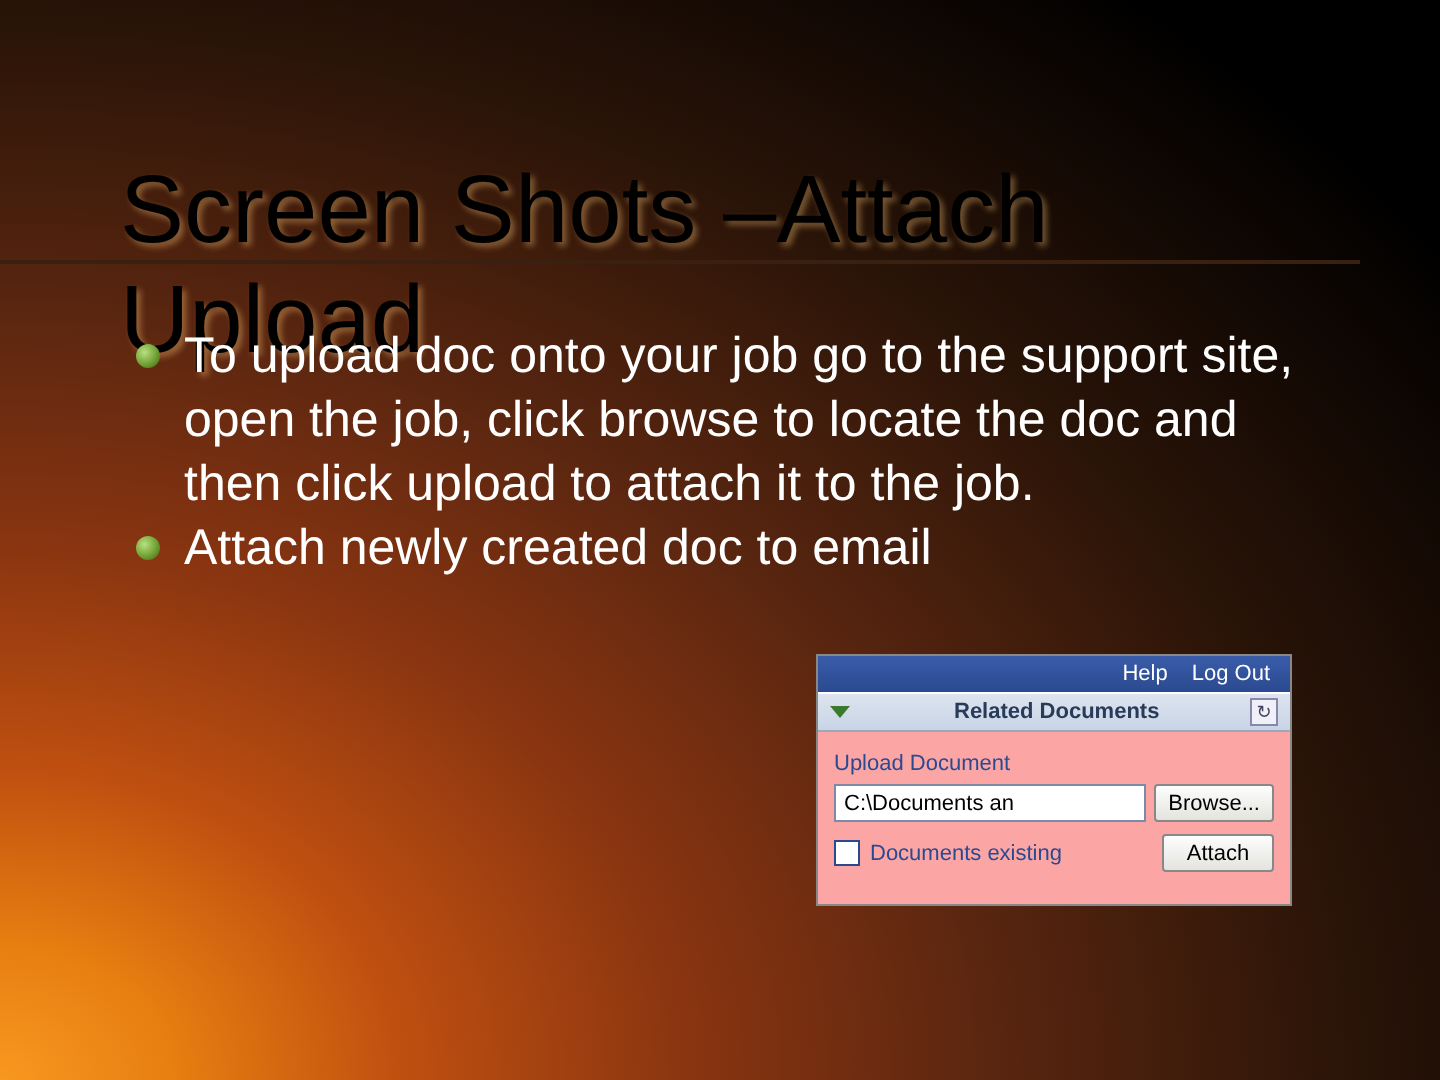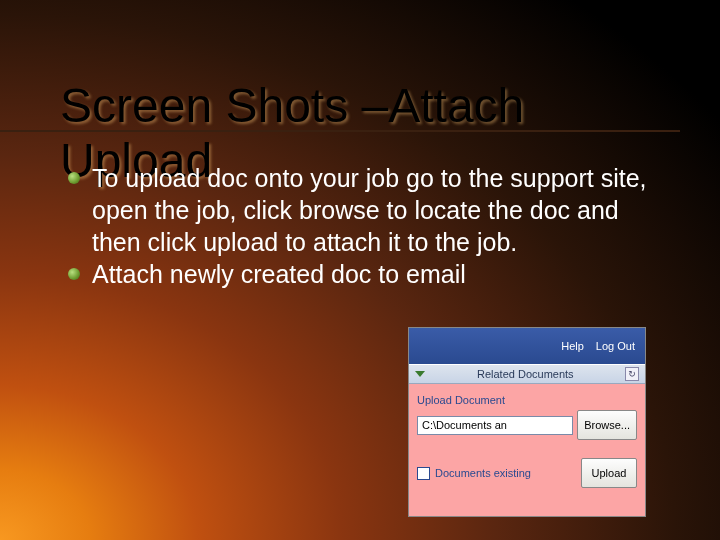--- a/index.html
+++ b/index.html
@@ -53,21 +53,21 @@
     position: absolute;
     top: 327px;
     left: 408px;
     width: 238px;
     background: #ece9d8;
     border: 1px solid #888;
     font-family: Tahoma, Arial, sans-serif;
     font-size: 11px;
   }
   .ss-top {
-    height: 36px;
+    height: 18px;
     background: linear-gradient(to bottom, #3a5ca8 0%, #2a4a90 100%);
     color: #fff;
     display: flex;
     justify-content: flex-end;
     align-items: center;
     gap: 12px;
     padding: 0 10px;
   }
   .ss-header {
     height: 20px;
@@ -79,45 +79,45 @@
     padding: 0 6px;
     color: #2a3b5a;
     gap: 4px;
   }
   .tri {
     width: 0; height: 0;
     border-left: 5px solid transparent;
     border-right: 5px solid transparent;
     border-top: 6px solid #3a7a2e;
   }
-  .ss-header .label { color: #2a3b5a; font-weight: normal; padding-left: 48px; }
+  .ss-header .label { color: #2a3b5a; font-weight: bold; padding-left: 48px; }
   .ref-icon {
     margin-left: auto;
     width: 14px; height: 14px;
     border: 1px solid #88a;
     background: #f0f0f8;
     display:flex; align-items:center; justify-content:center;
     font-size:9px; color:#446;
   }
   .ss-body { padding: 10px 8px 10px 8px; background:#fca5a5; }
   .ss-label { color:#2a4a90; margin-bottom:4px; }
-  .ss-row { display:flex; gap:4px; align-items:center; margin-bottom:18px; }
+  .ss-row { display:flex; gap:4px; align-items:center; margin-bottom:6px; }
   .ss-input {
     flex:1;
     height:19px;
     background:#fff;
     border:1px solid #7a8aa8;
     padding:0 4px;
     display:flex; align-items:center;
     color:#000;
     overflow:hidden;
     white-space:nowrap;
   }
   .ss-btn {
-    height:30px;
+    height:19px;
     min-width:56px;
     background:linear-gradient(to bottom,#fdfdfd 0%,#e4e4de 100%);
     border:1px solid #888;
     border-radius:2px;
     padding:0 6px;
     display:flex; align-items:center; justify-content:center;
     color:#000;
     cursor:pointer;
   }
   .ss-check { display:flex; align-items:center; gap:5px; }
@@ -160,16 +160,16 @@
     <div class="ss-row">
       <div class="ss-input">C:\Documents an</div>
       <div class="ss-btn">Browse...</div>
     </div>
     <div class="ss-row">
       <div class="ss-check">
         <div class="cb"></div>
         <span class="cb-label">Documents existing</span>
       </div>
       <div style="flex:1"></div>
-      <div class="ss-btn">Upload</div>
+      <div class="ss-btn">Attach</div>
     </div>
   </div>
 </div>
 
 </body></html>

